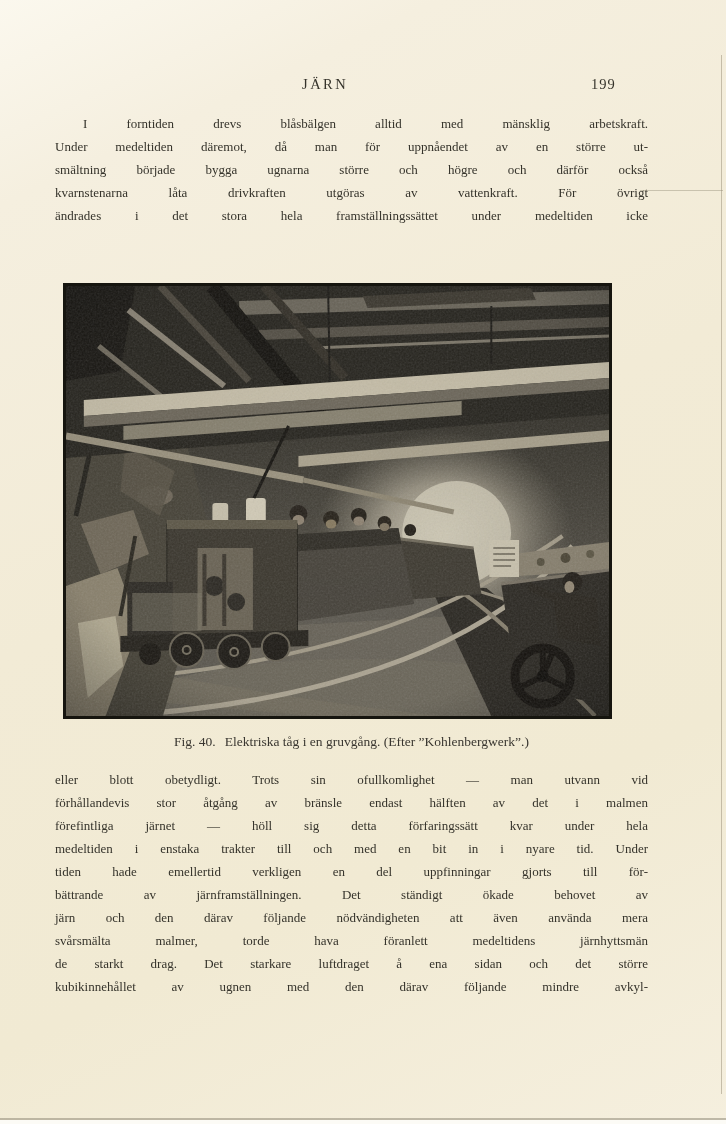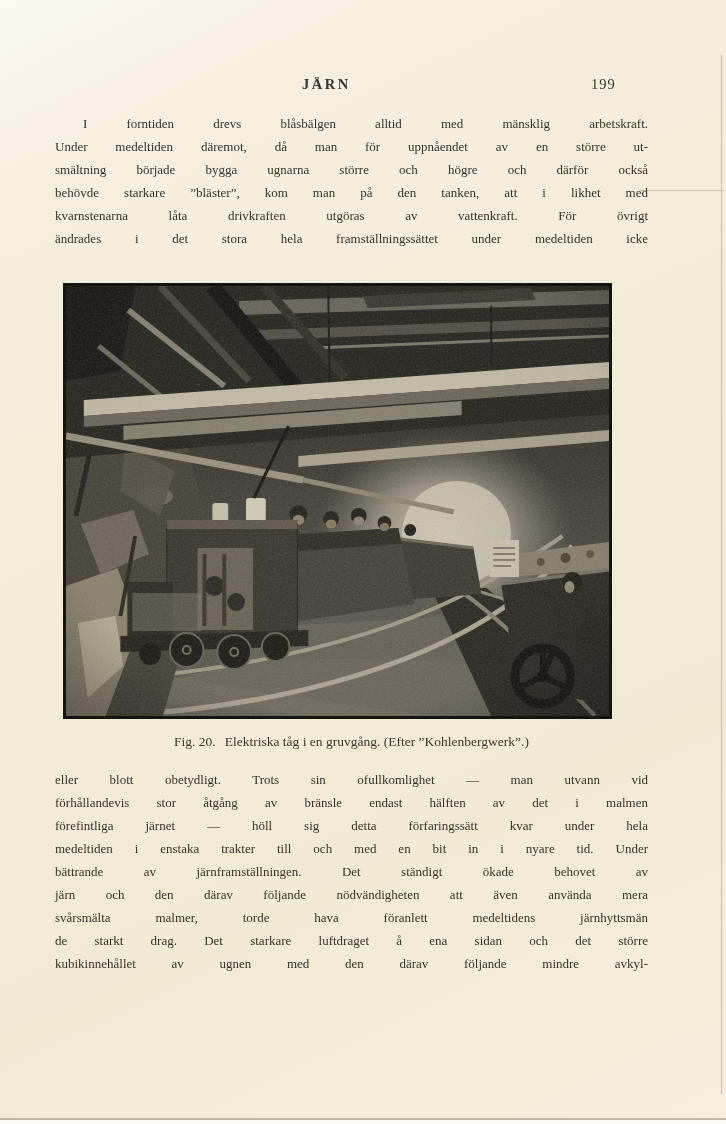--- a/index.html
+++ b/index.html
@@ -6,21 +6,21 @@
   .page {
     position:relative;
     width:726px; height:1124px;
     margin:0 auto;
     background:linear-gradient(155deg, #fbf8ee 0%, #f5efdf 14%, #f2ebd6 45%, #f1ead3 72%, #f5efde 100%);
     font-family:"Liberation Serif", serif;
     color:#35332b;
     overflow:hidden;
   }
   .header { position:absolute; top:76px; left:55px; width:593px; height:20px; font-size:14.5px; }
-  .running-title { position:absolute; left:247px; top:0; letter-spacing:2.5px;font-weight:bold; }
+  .running-title { position:absolute; left:247px; top:0; letter-spacing:2.5px; }
   .page-number { position:absolute; left:536px; top:0; letter-spacing:1px; }
   .para { position:absolute; left:55px; width:593px; font-size:13px; line-height:23px; }
   .tline { text-align:justify; text-align-last:justify; -moz-text-align-last:justify; }
   .para1 { top:112px; }
   .para1 .tline:first-child { text-indent:28px; }
   .para2 { top:768px; }
   .figure {
     position:absolute; left:63px; top:283px; width:549px; height:436px;
     border:3px solid #16150f; box-sizing:border-box; background:#3a372f;
   }
@@ -39,21 +39,20 @@
 
   <div class="header">
     <span class="running-title">JÄRN</span>
     <span class="page-number">199</span>
   </div>
 
   <div class="para para1">
       <div class="tline">I forntiden drevs blåsbälgen alltid med mänsklig arbetskraft.</div>
       <div class="tline">Under medeltiden däremot, då man för uppnåendet av en större ut-</div>
       <div class="tline">smältning började bygga ugnarna större och högre och därför också</div>
-      <div class="tline">behövde starkare ”bläster”, kom man på den tanken, att i likhet med</div>
       <div class="tline">kvarnstenarna låta drivkraften utgöras av vattenkraft.  För övrigt</div>
       <div class="tline">ändrades i det stora hela framställningssättet under medeltiden icke</div>
     </div>
 
   <figure class="figure" style="margin:0">
     <svg viewBox="0 0 549 430" preserveAspectRatio="none" xmlns="http://www.w3.org/2000/svg">
       <defs>
         <linearGradient id="bgGrad" x1="0" y1="0" x2="0" y2="1">
           <stop offset="0" stop-color="#211f1a"></stop>
           <stop offset="0.42" stop-color="#3d3a32"></stop>
@@ -191,28 +190,29 @@
         <path d="M492,306 L536,312 L541,360 L498,352 Z" fill="#2a261f"></path>
         <path d="M500,315 L468,300" stroke="#2a261f" stroke-width="8" fill="none"></path>
       </g>
 
       <rect x="0" y="0" width="549" height="430" fill="url(#vig)"></rect>
       <rect x="0" y="0" width="549" height="430" filter="url(#grain)" opacity="0.16"></rect>
     </svg>
   </figure>
 
   <div class="caption">
-    <span class="fig-label">Fig. 20.</span><span>Elektriska tåg i en gruvgång.  (Efter ”Kohlenbergwerk”.)</span>
+    <span class="fig-label">Fig. 40.</span><span>Elektriska tåg i en gruvgång.  (Efter ”Kohlenbergwerk”.)</span>
   </div>
 
   <div class="para para2">
       <div class="tline">eller blott obetydligt.  Trots sin ofullkomlighet — man utvann vid</div>
       <div class="tline">förhållandevis stor åtgång av bränsle endast hälften av det i malmen</div>
       <div class="tline">förefintliga järnet — höll sig detta förfaringssätt kvar under hela</div>
       <div class="tline">medeltiden i enstaka trakter till och med en bit in i nyare tid.  Under</div>
+      <div class="tline">tiden hade emellertid verkligen en del uppfinningar gjorts till för-</div>
       <div class="tline">bättrande av järnframställningen.  Det ständigt ökade behovet av</div>
       <div class="tline">järn och den därav följande nödvändigheten att även använda mera</div>
       <div class="tline">svårsmälta malmer, torde hava föranlett medeltidens järnhyttsmän</div>
       <div class="tline">de starkt drag.  Det starkare luftdraget å ena sidan och det större</div>
       <div class="tline">kubikinnehållet av ugnen med den därav följande mindre avkyl-</div>
     </div>
 
   <div class="crease"></div>
   <div class="edge-right"></div>
   <div class="edge-bottom-white"></div>

